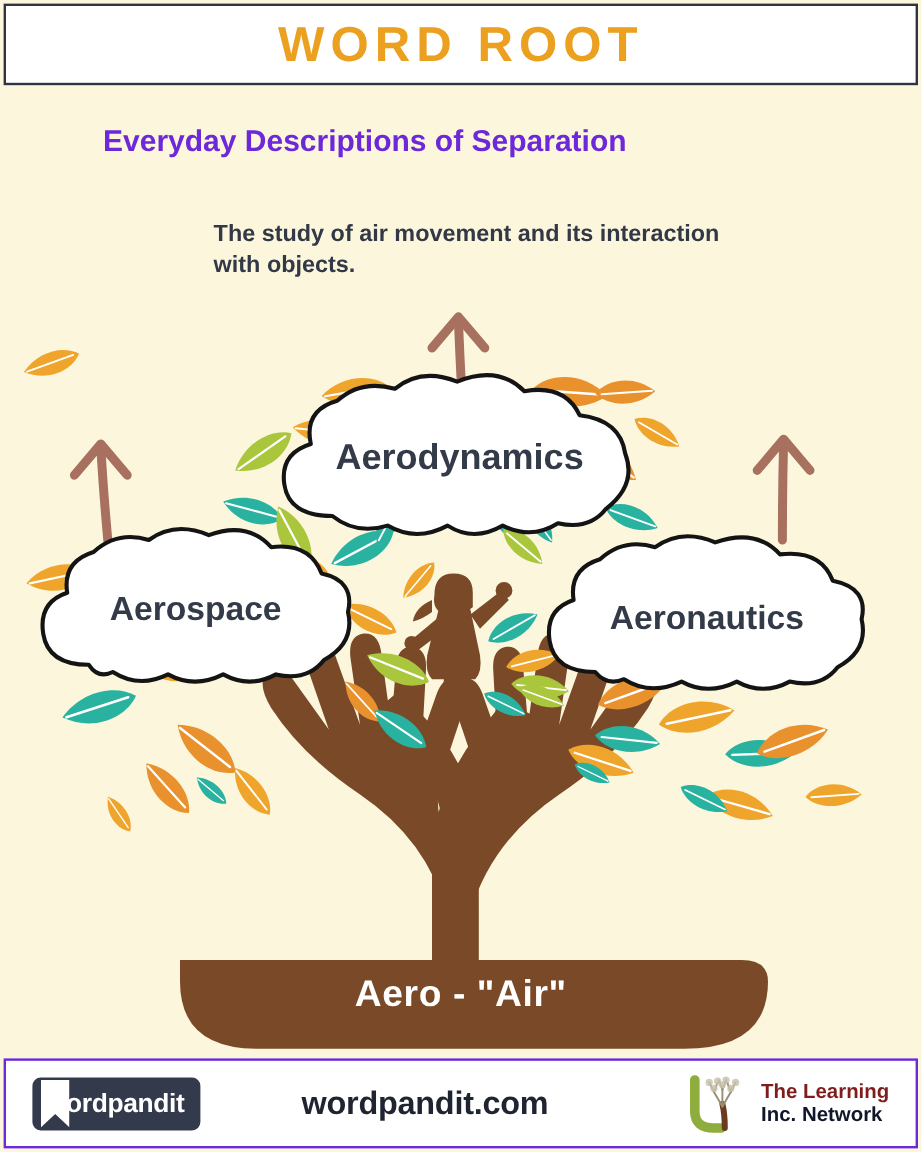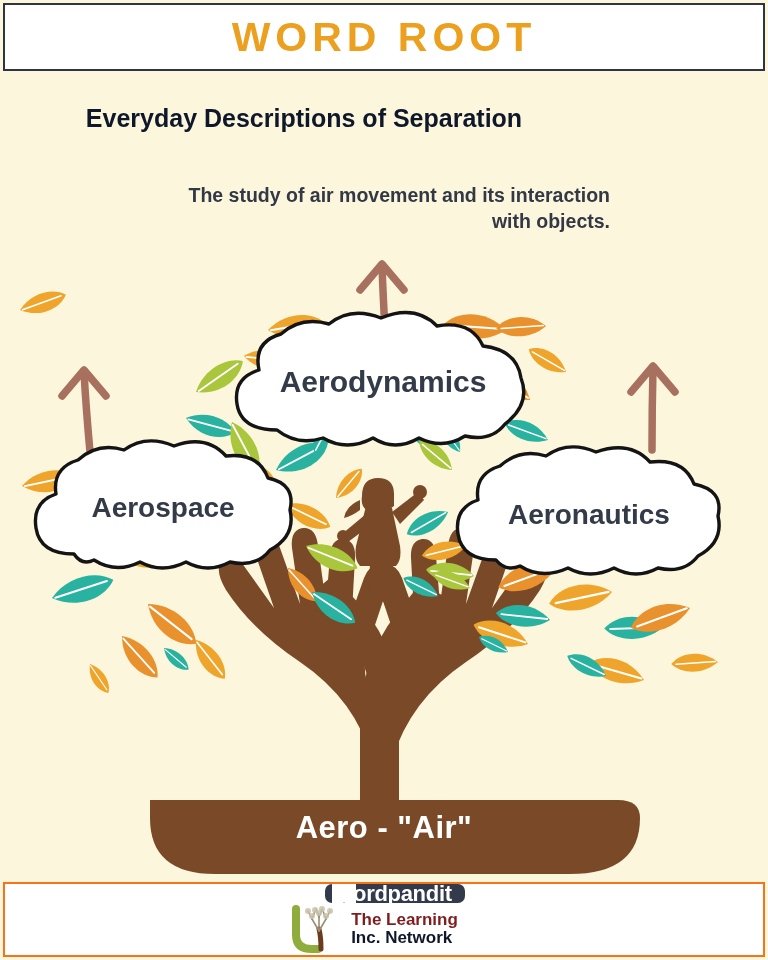--- a/index.html
+++ b/index.html
@@ -39,27 +39,27 @@
     font-family: "Liberation Sans", sans-serif;
   }
 
   .subtitle {
     position: absolute;
     left: 0; top: 104px;
     width: 608px;
     text-align: center;
     font-size: 25px;
     font-weight: bold;
-    color: #0f172a;
+    color: #6d28d9;
   }
 
   
   .blurb {
     position: absolute;
-    text-align: right;
+    text-align: left;
     font-size: 19.5px;
     font-weight: bold;
     color: #323846;
     line-height: 1.33;
   }
   .blurb-top   { left: 178px; top: 183px; width: 432px; }
   .blurb-left  { left: 8px;   top: 260px; width: 240px; }
   .blurb-right { left: 506px; top: 265px; width: 256px; }
 
   
@@ -104,25 +104,24 @@
     color: #FFFFFF;
     letter-spacing: 0.5px;
   }
 
   
   .footer-bar {
     position: absolute;
     left: 3px; top: 882px;
     width: 762px; height: 75px;
     background: #FFFFFF;
-    border: 2px solid #f97316;
+    border: 2px solid #6d28d9;
     box-sizing: border-box;
     display: flex;
     align-items: center;
-    flex-direction: column;
   }
   .wp-logo {
     position: relative;
     margin-left: 22px;
     width: 140px; height: 44px;
     background: #333A4B;
     border-radius: 7px;
     display: flex;
     align-items: center;
     overflow: hidden;
@@ -449,20 +448,21 @@
 
   <div class="root-text">Aero - "Air"</div>
 
   <div class="footer-bar">
 
     <div class="wp-logo">
       <div class="bookmark"></div>
       <div class="wp-text">ordpandit</div>
     </div>
 
+    <div class="footer-site">wordpandit.com</div>
 
     <div class="tln-logo">
       <div class="tln-mark">
         <svg width="56" height="52" viewBox="0 0 56 52">
           <path d="M8,6 L8,32 Q8,46 24,46 L30,46" stroke="#8FAD3C" stroke-width="8" fill="none" stroke-linecap="round"></path>
           <path d="M33,46 Q33,34 31,26" stroke="#6B3B20" stroke-width="5" fill="none" stroke-linecap="round"></path>
           <g stroke="#9A8F72" stroke-width="1.6" fill="none" stroke-linecap="round">
             <path d="M31,28 L24,16"></path>
               <path d="M31,28 L38,16"></path>
             <path d="M31,28 L31,14"></path>

